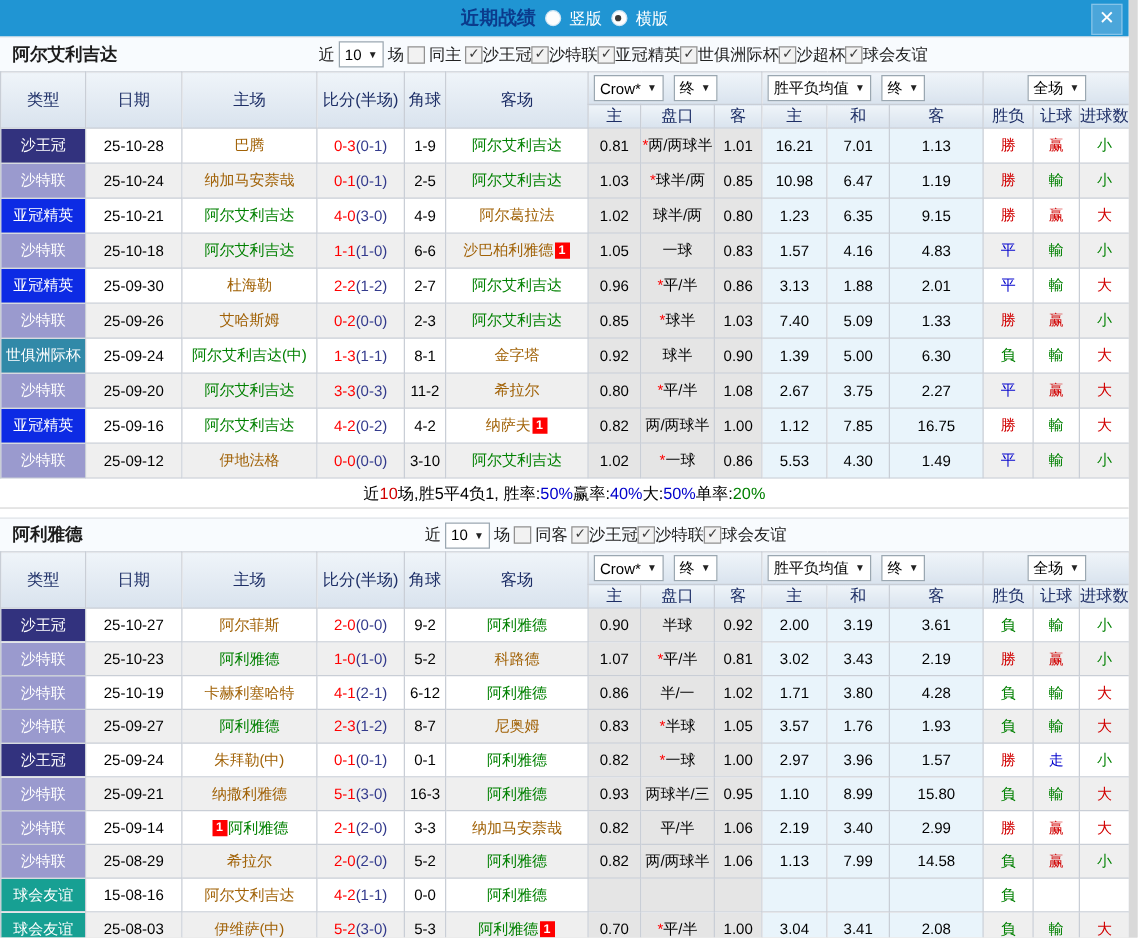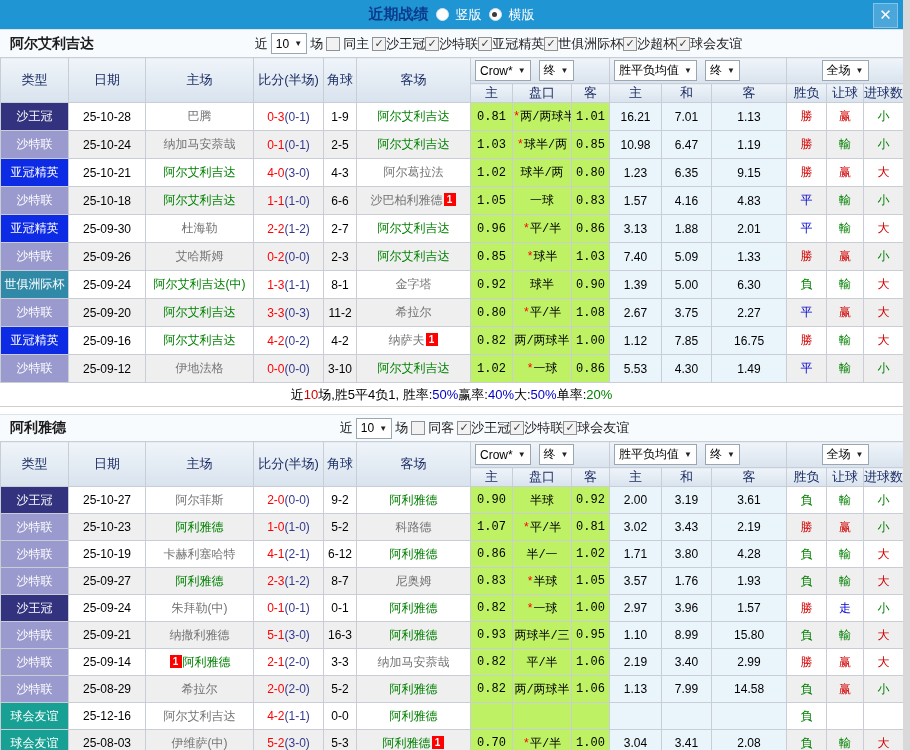--- a/index.html
+++ b/index.html
@@ -26,28 +26,28 @@
   th,td{border:1px solid #c9ced6;text-align:center;overflow:hidden;white-space:nowrap;font-size:12px;padding:0;}
   thead th{background:linear-gradient(#eff4f9,#d9e3ee);color:#1d2e66;font-weight:normal;font-size:13px;}
   .hrow1 th{height:25px;}
   .hrow2 th{height:17px;}
   .dd-cell{text-align:left;}
   .dd-wrap{display:flex;align-items:center;gap:8px;padding:0 4px;}
   .dd-wrap.ctr{justify-content:center;}
   .s1 tbody td{height:27px;}
   .s2 tbody td{height:26px;}
   td.type{color:#fff;font-size:12px;}
-  td.odds{background:#bef264;font-family:Liberation Mono, monospace;}
+  td.odds{background:#e5e5e5;}
   td.avg{background:#e9f4fb;}
   tr.even td.plain{background:#efefef;}
   tr.odd td.plain{background:#fff;}
   .score{color:#f00;}
   .half{color:#333a8c;}
   .tgreen{color:#008000;cursor:pointer;}
-  .tblack{color:#737373;cursor:pointer;}
+  .tblack{color:#a16207;cursor:pointer;}
   .badge{display:inline-block;background:#f00;color:#fff;font-size:10px;line-height:13px;min-width:10px;padding:0 1px;font-weight:bold;margin:0 1px;vertical-align:1px;}
   .c-r{color:#d10000;}
   .c-g{color:#008000;}
   .c-b{color:#0000cc;}
   .c-k{color:#000;}
   .star{color:#f00;}
   .summary{height:23px;display:flex;align-items:center;justify-content:center;font-size:13px;border-bottom:1px solid #cfcfcf;background:#fff;}
   .sec-gap{height:7px;background:#fff;}
 </style>
 </head>
@@ -195,21 +195,21 @@
             <td class="avg">1.19</td>
             <td class="plain c-r">勝</td>
             <td class="plain c-g">輸</td>
             <td class="plain c-g">小</td>
           </tr>
           <tr class="odd">
             <td class="type" style="background: rgb(13, 43, 228);">亚冠精英</td>
             <td class="plain">25-10-21</td>
             <td class="plain"><span class="tgreen">阿尔艾利吉达</span></td>
             <td class="plain"><span class="score">4-0</span><span class="half">(3-0)</span></td>
-            <td class="plain">4-3</td>
+            <td class="plain">4-9</td>
             <td class="plain"><span class="tblack">阿尔葛拉法</span></td>
             <td class="odds">1.02</td>
             <td class="odds"><span>球半/两</span></td>
             <td class="odds">0.80</td>
             <td class="avg">1.23</td>
             <td class="avg">6.35</td>
             <td class="avg">9.15</td>
             <td class="plain c-r">勝</td>
             <td class="plain c-r">赢</td>
             <td class="plain c-r">大</td>
@@ -576,21 +576,21 @@
             <td class="odds">1.06</td>
             <td class="avg">1.13</td>
             <td class="avg">7.99</td>
             <td class="avg">14.58</td>
             <td class="plain c-g">負</td>
             <td class="plain c-r">赢</td>
             <td class="plain c-g">小</td>
           </tr>
           <tr class="odd">
             <td class="type" style="background: rgb(23, 160, 147);">球会友谊</td>
-            <td class="plain">25-12-16</td>
+            <td class="plain">15-08-16</td>
             <td class="plain"><span class="tblack">阿尔艾利吉达</span></td>
             <td class="plain"><span class="score">4-2</span><span class="half">(1-1)</span></td>
             <td class="plain">0-0</td>
             <td class="plain"><span class="tgreen">阿利雅德</span></td>
             <td class="odds"></td>
             <td class="odds"><span></span></td>
             <td class="odds"></td>
             <td class="avg"></td>
             <td class="avg"></td>
             <td class="avg"></td>

